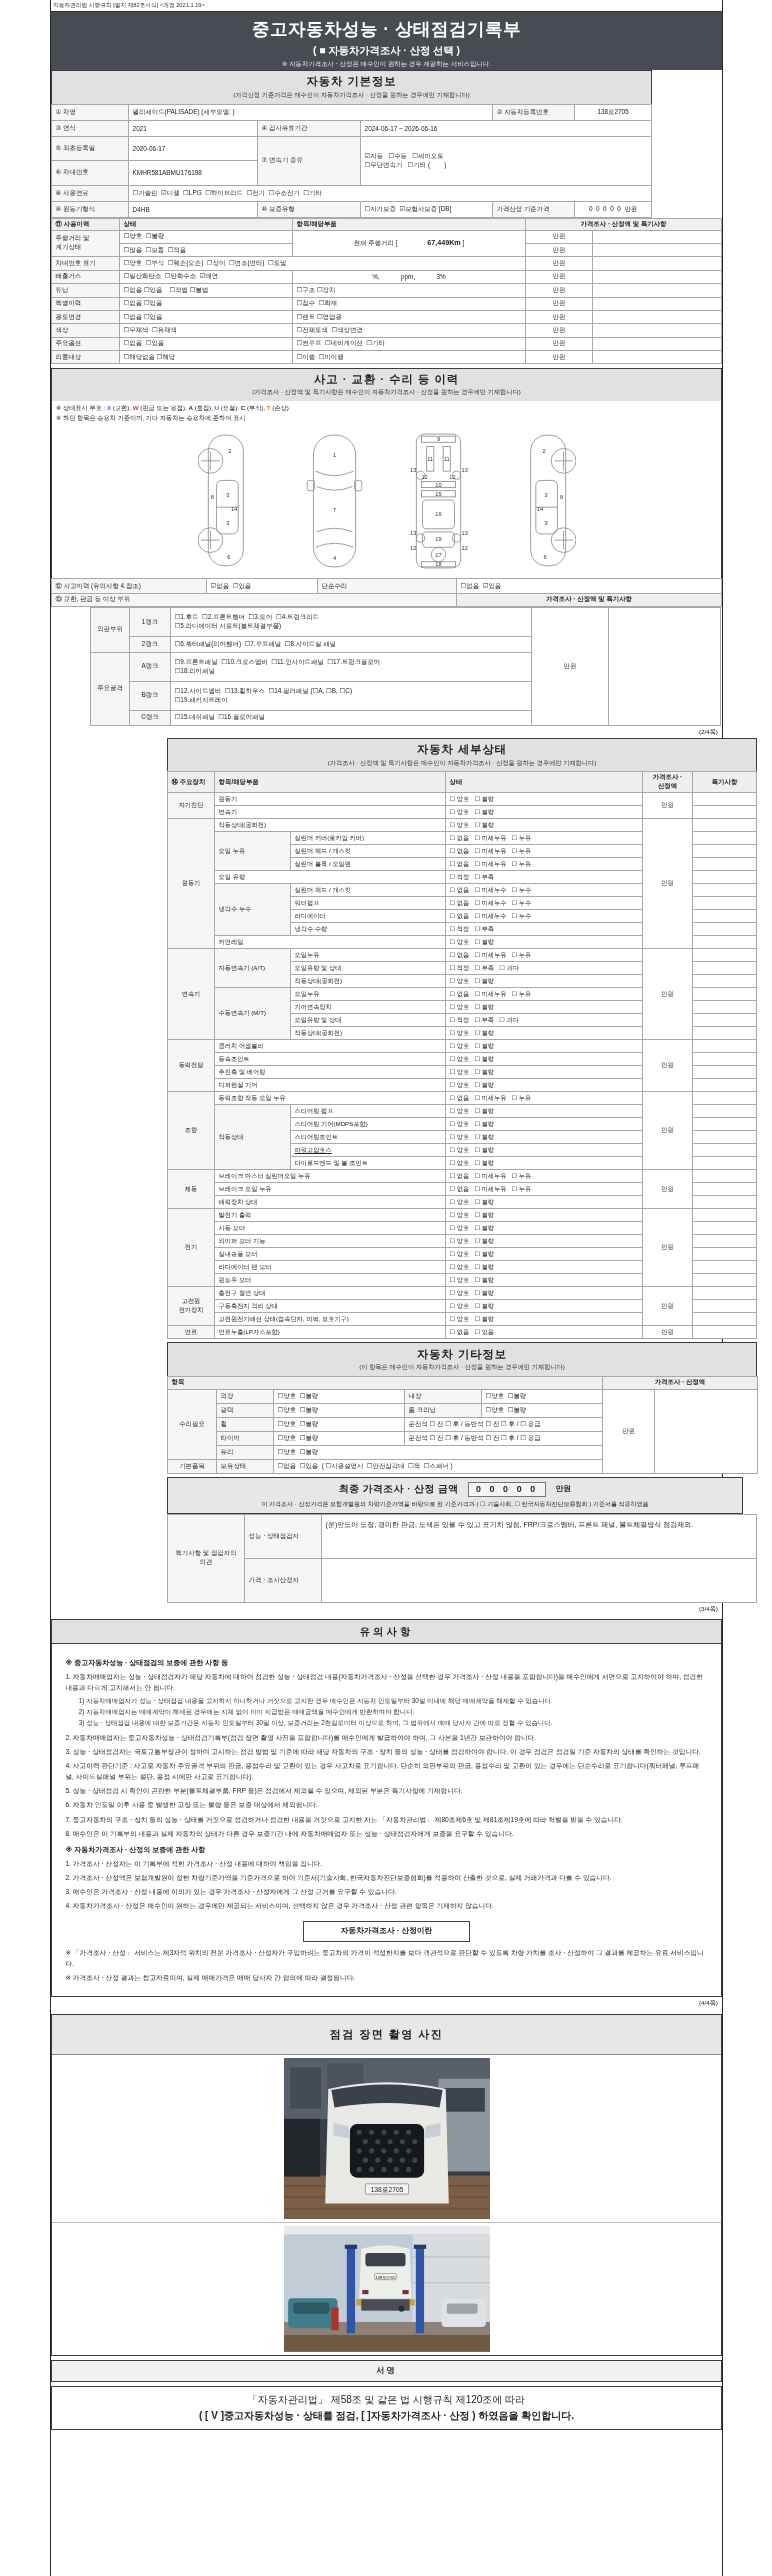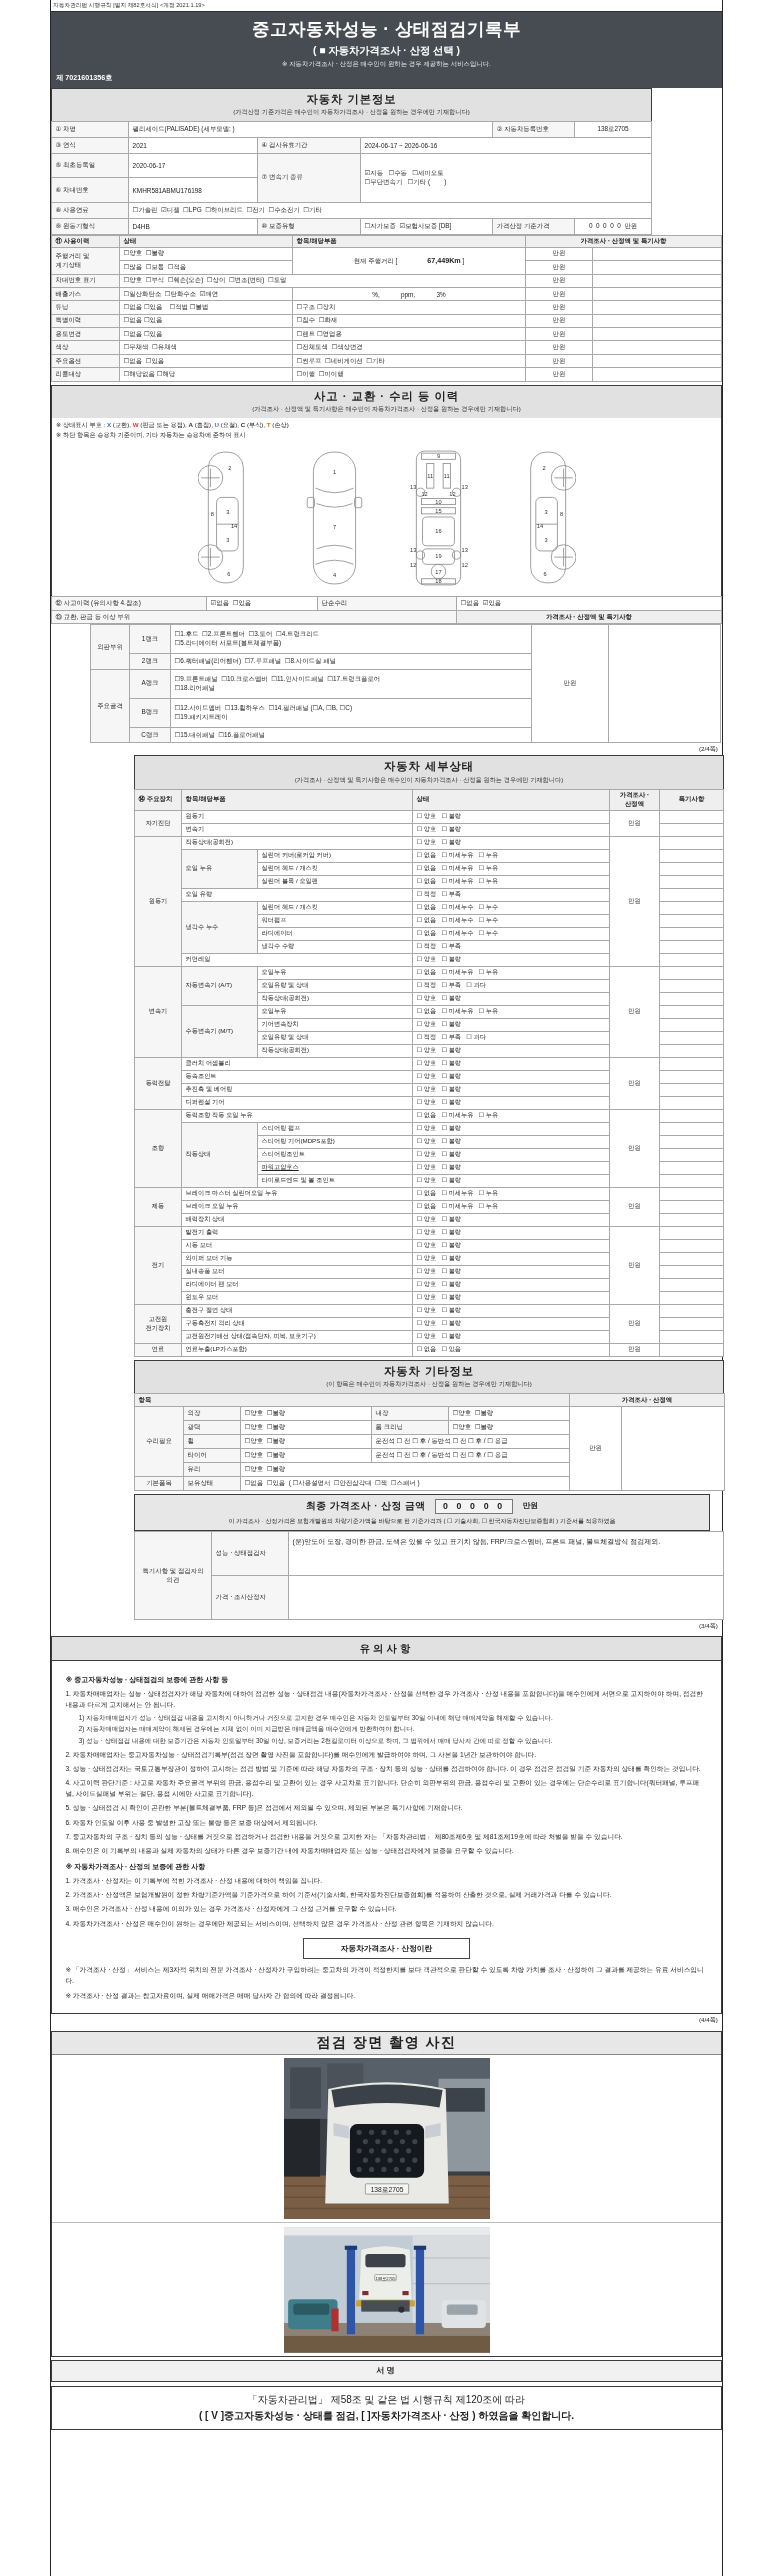--- a/index.html
+++ b/index.html
@@ -24,21 +24,21 @@
   .lbl{background:#f6f6f6;}
   .hdc{background:#efefef;font-weight:bold;text-align:left;}
   .ck{white-space:pre-wrap;}
   .won{text-align:center;color:#333;}
   .blank{background:#fff;}
   .ctr{text-align:center;}
   .marker{font-size:6.2px;text-align:right;padding:2.1px 4.1px 1px 0;color:#222;}
   
   .comp-t td{height:13.4px;}
   .det-t td{height:13px;font-size:6.2px;}
-  .ind{margin-left:83px;}
+  .ind{margin-left:116px;}
   
   .legend{font-size:6.2px;padding:3.1px 2.1px 0 4.1px;}
   .legend .lx{color:#3a6cd4;font-weight:bold;}
   .legend .lw{color:#d43a3a;font-weight:bold;}
   .legend .la{color:#333;font-weight:bold;}
   .legend .lu{color:#3a6cd4;font-weight:bold;}
   .legend .lc{color:#333;font-weight:bold;}
   .legend .lt{color:#e07820;font-weight:bold;}
   .legend2{font-size:6.2px;padding:1px 2.1px 3.1px 4.1px;}
   .diag-wrap{display:flex;justify-content:center;gap:36px;padding:5.2px 0 7.2px 0;border:1px solid #3c3c3c;border-top:none;border-bottom:none;}
@@ -55,21 +55,21 @@
   
   .notice{border:1px solid #3c3c3c;margin-top:4.1px;}
   .notice .nt{background:#e1e1e1;border-bottom:1px solid #3c3c3c;text-align:center;font-size:10.3px;font-weight:bold;letter-spacing:3.1px;padding:4.6px 0;}
   .notice .nbody{padding:7.2px 13.4px 9.3px 13.4px;}
   .n-h{font-weight:bold;font-size:7px;margin:6.2px 0 3.1px 0;}
   .n-p{font-size:6.7px;line-height:1.65;margin:3.1px 0;}
   .n-s{font-size:6.4px;line-height:1.6;margin:1px 0 1px 13.4px;color:#2e2e2e;}
   .n-box{width:165px;margin:9.3px auto 5.2px auto;border:1px solid #444;text-align:center;font-weight:bold;font-size:7.7px;padding:4.6px 0;}
   
   .photos{border:1px solid #3c3c3c;margin-top:5.2px;}
-  .photos .pt{background:#e7e7e7;border-bottom:0.5px solid #888;text-align:center;font-weight:bold;font-size:14px;letter-spacing:1.5px;padding:2px 0;}
+  .photos .pt{background:#e7e7e7;border-bottom:0.5px solid #888;text-align:center;font-weight:bold;font-size:11px;letter-spacing:1.5px;padding:12px 0;}
   .ph-row{border-bottom:0.5px solid #bbb;display:flex;justify-content:center;padding:3.1px 0;}
   .ph-row:last-child{border-bottom:none;}
   
   .sign{border:1px solid #3c3c3c;background:#f1f1f1;margin-top:3.1px;padding:4.1px 0 5.2px 0;}
   .sign .sg{ text-align:center;font-size:8.2px;font-weight:bold;letter-spacing:2.1px;}
   .sign .fee{text-align:right;padding-right:77px;font-size:10.3px;font-weight:bold;color:#2b50c8;margin-top:5.2px;letter-spacing:0.5px;}
   .confirm{border:1px solid #3c3c3c;margin-top:4.1px;padding:4.6px 0 5.7px 0;}
   .confirm div{text-align:center;font-size:10px;line-height:1.6;}
   .b15{font-weight:bold;font-size:7.2px;}
   .mile{font-weight:bold;font-size:7.2px;margin-left:28px;}
@@ -79,21 +79,20 @@
 
 <div class="sheet">
 
   <div class="form-ref">자동차관리법 시행규칙 [별지 제82호서식] &lt;개정 2021.1.19&gt;</div>
   <div class="top-rule"></div>
 
   <div class="band">
     <div class="t1">중고자동차성능 · 상태점검기록부</div>
     <div class="t2">( ■ 자동차가격조사 · 산정 선택 )</div>
     <div class="t3">※ 자동차가격조사 · 산정은 매수인이 원하는 경우 제공하는 서비스입니다.</div>
-    <div class="docno">제 7021601356호</div>
   </div>
 
   <div class="sec-hd" style="width:601px;box-sizing:border-box;">
     <div class="st">자동차 기본정보</div>
     <div class="sn">(가격산정 기준가격은 매수인이 자동차가격조사 · 산정을 원하는 경우에만 기재합니다)</div>
   </div>
   <table class="otbl" style="width:601px">
     <colgroup>
         <col style="width:77px">
         <col style="width:129px">

